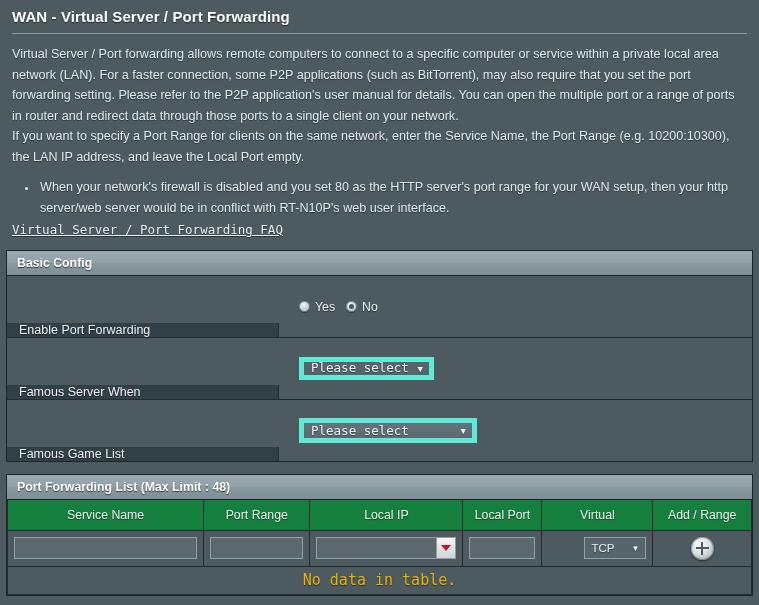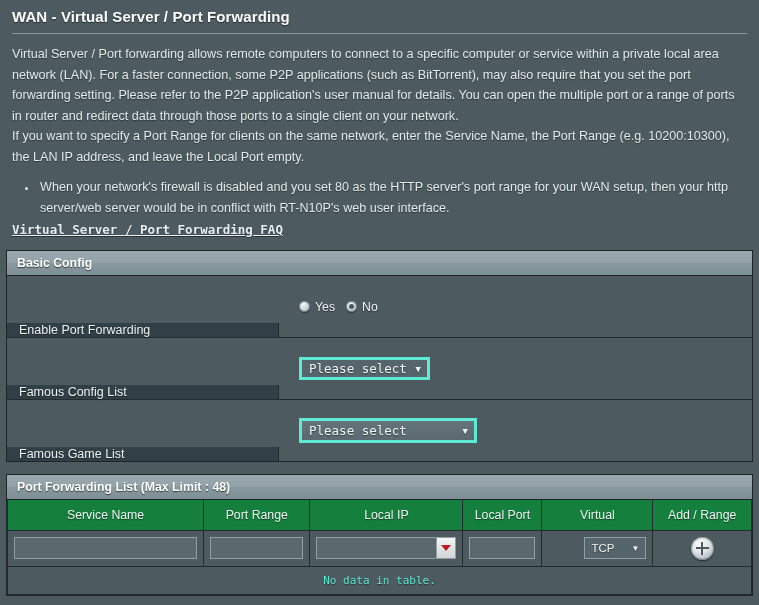--- a/index.html
+++ b/index.html
@@ -52,21 +52,20 @@
   ul.notes li::marker { font-size: 11px; }
   .faq-link {
     display: inline-block;
     margin: 4px 0 0 12px;
     font-family: "DejaVu Sans Mono", "Liberation Mono", monospace;
     font-size: 12.5px;
     color: #e8eef0;
     text-decoration: underline;
     text-shadow: 0 1px 1px rgba(0,0,0,.45);
     cursor: pointer;
-    font-weight: bold;
   }
 
   
   .panel {
     margin: 12px 6px 0 6px;
     border: 1px solid #1d2529;
   }
   .panel-head {
     height: 25px;
     background: linear-gradient(to bottom, #9aa9ae 0%, #93a2a8 48%, #8999a0 50%, #7e8e95 100%);
@@ -124,24 +123,24 @@
     background: #4b5a61;
   }
   .radio-txt {
     font-size: 12.3px; color: #eef3f4;
     text-shadow: 0 1px 1px rgba(0,0,0,.5);
   }
 
   
   .sel {
     position: relative;
-    display: inline-flex; align-items: center;
+    display: inline-flex; align-items: flex-end;
     height: 23px;
     background: #55656b;
-    border: 3px solid #5eead4;
+    border: 5px solid #5eead4;
     padding: 0 20px 0 7px;
     font-family: "DejaVu Sans Mono", "Liberation Mono", monospace;
     font-size: 12.5px;
     color: #eff4f5;
     cursor: pointer;
     text-shadow: 0 1px 1px rgba(0,0,0,.4);
   }
   .sel .caret {
     position: absolute; right: 6px; top: 50%;
     transform: translateY(-50%);
@@ -241,22 +240,22 @@
     content: "";
     position: absolute;
     background: #4c5a60;
   }
   .addbtn::before { left: 50%; top: 5px; width: 2px; height: 13px; transform: translateX(-50%); }
   .addbtn::after  { top: 50%; left: 5px; height: 2px; width: 13px; transform: translateY(-50%); }
 
   .nodata-row td {
     height: 28px;
     font-family: "DejaVu Sans Mono", "Liberation Mono", monospace;
-    font-size: 11px;
-    color: #5eead4;
+    font-size: 15px;
+    color: #eab308;
     text-shadow: 0 1px 1px rgba(0,0,0,.5);
   }
 
   
   .apply-wrap {
     display: flex; justify-content: center;
     margin-top: 14px;
   }
   .apply-btn {
     width: 116px; height: 28px;
@@ -309,21 +308,21 @@
           </label>
           <label class="radio-opt">
             <span class="radio checked"></span>
             <span class="radio-txt">No</span>
           </label>
         </div>
       </div>
     </div>
 
     <div class="cfg-row">
-      <div class="cfg-label">Famous Config List</div>
+      <div class="cfg-label">Famous Server When</div>
       <div class="cfg-val">
         <div class="sel server-list">
           <span>Please select</span>
           <span class="caret">▼</span>
         </div>
       </div>
     </div>
 
     <div class="cfg-row">
       <div class="cfg-label">Famous Game List</div>

